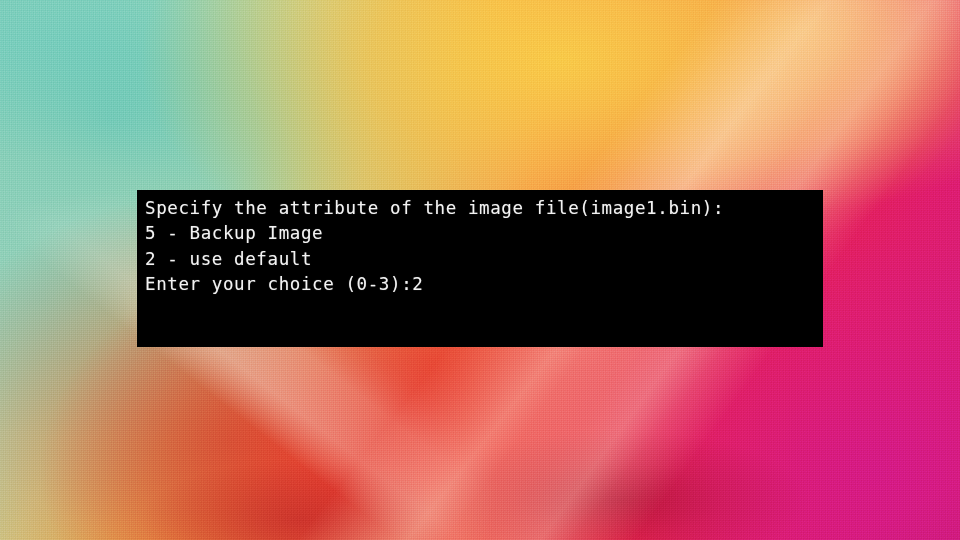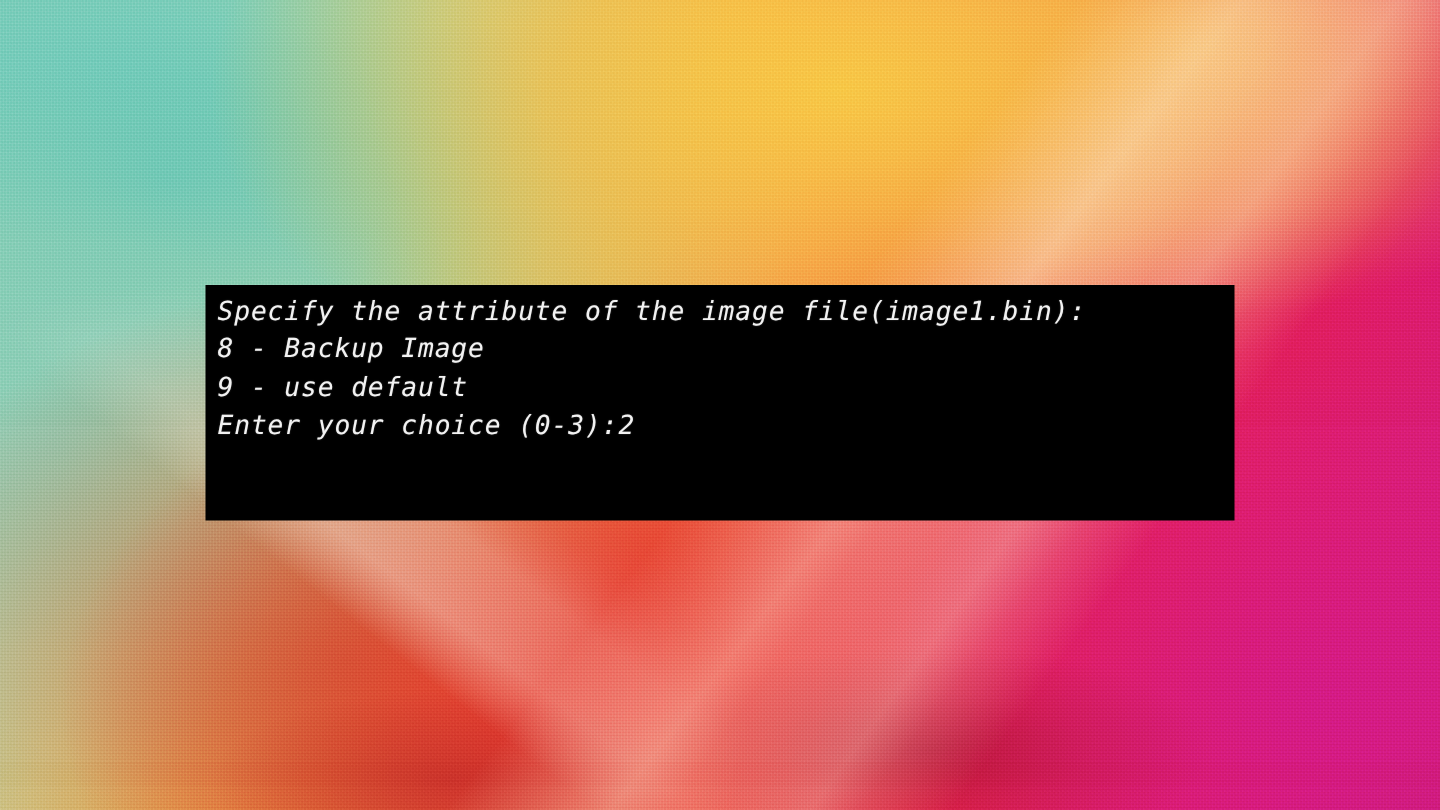--- a/index.html
+++ b/index.html
@@ -214,21 +214,20 @@
     overflow: hidden;
   }
   .term-line {
     font-family: "DejaVu Sans Mono", monospace;
     font-size: 17.5px;
     line-height: 25.4px;
     letter-spacing: 0.6px;
     color: #f2f2f2;
     white-space: pre;
     text-shadow: 0 0 1px rgba(255,255,255,0.35);
-    font-style: italic;
   }
 </style>
 </head>
 <body>
 
 <div id="screen">
 
   <div class="bg-layer" id="bg-base"></div>
   <div class="bg-layer" id="bg-teal"></div>
   <div class="bg-layer" id="bg-teal2"></div>
@@ -240,18 +239,18 @@
   <div class="bg-layer" id="bg-peach"></div>
   <div class="bg-layer" id="bg-sweep"></div>
   <div class="bg-layer" id="bg-strokes"></div>
   <div class="bg-layer" id="bg-strokes2"></div>
   <div class="bg-layer" id="bg-weave"></div>
   <div class="bg-layer" id="bg-grain"></div>
   <div class="bg-layer" id="bg-vignette"></div>
 
   <div id="console">
     <div class="term-line">Specify the attribute of the image file(image1.bin):</div>
-    <div class="term-line">8 - Backup Image</div>
-    <div class="term-line">9 - use default</div>
+    <div class="term-line">5 - Backup Image</div>
+    <div class="term-line">2 - use default</div>
     <div class="term-line">Enter your choice (0-3):2</div>
   </div>
 
 </div>
 
 </body></html>

